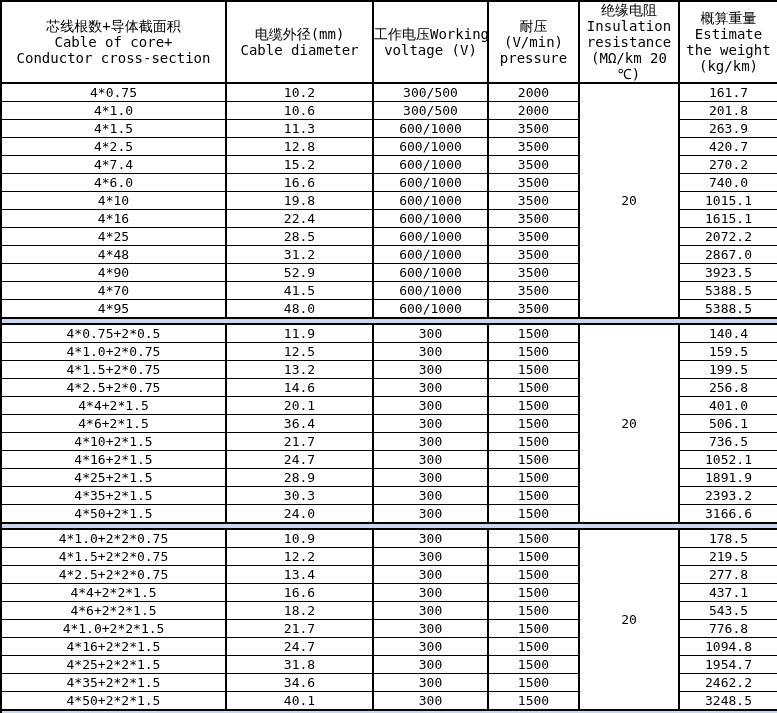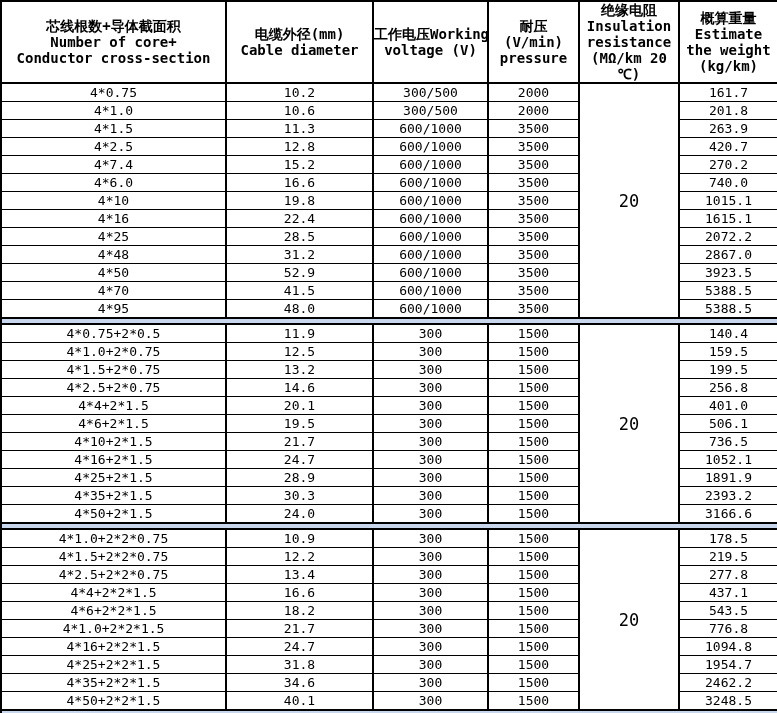--- a/index.html
+++ b/index.html
@@ -28,37 +28,37 @@
   th, td {
     border: 1px solid #000000;
     text-align: center;
     vertical-align: middle;
     padding: 0;
     overflow: hidden;
     white-space: nowrap;
   }
   th {
     border-width: 2px;
-    font-weight: bold;
+    font-weight: normal;
     font-size: 14px;
     line-height: 16px;
     height: 78px;
   }
   td {
     border-left-width: 2px;
     border-right-width: 2px;
     font-size: 13px;
     line-height: 16px;
     height: 17px;
     font-weight: normal;
   }
   table { border: 2px solid #000; }
 
   td.ins {
-    font-size: 17px;
+    font-size: 13px;
     vertical-align: middle;
     margin-left: 45px;
   }
   tr.separator td {
     height: 4px;
     border-top: 2px solid #000;
     border-bottom: 2px solid #000;
     border-left: none;
     border-right: none;
     padding: 0;
@@ -77,21 +77,21 @@
         <col class="c-diameter">
         <col class="c-voltage">
       <col class="c-pressure">
         <col class="c-insul">
         <col class="c-weight">
     </colgroup>
     <thead>
       <tr>
           <th>
             <span class="hline">芯线根数+导体截面积</span>
-            <span class="hline">Number of core+</span>
+            <span class="hline">Cable of core+</span>
             <span class="hline">Conductor cross-section</span>
           </th>
           <th>
             <span class="hline">电缆外径(mm)</span>
             <span class="hline">Cable diameter</span>
           </th>
           <th>
             <span class="hline">工作电压Working</span>
             <span class="hline">voltage (V)</span>
           </th>
@@ -181,21 +181,21 @@
           <td>2072.2</td>
         </tr>
         <tr>
           <td>4*48</td>
           <td>31.2</td>
           <td>600/1000</td>
           <td>3500</td>
           <td>2867.0</td>
         </tr>
         <tr>
-          <td>4*50</td>
+          <td>4*90</td>
           <td>52.9</td>
           <td>600/1000</td>
           <td>3500</td>
           <td>3923.5</td>
         </tr>
         <tr>
           <td>4*70</td>
           <td>41.5</td>
           <td>600/1000</td>
           <td>3500</td>
@@ -242,21 +242,21 @@
         </tr>
         <tr>
           <td>4*4+2*1.5</td>
           <td>20.1</td>
           <td>300</td>
           <td>1500</td>
           <td>401.0</td>
         </tr>
         <tr>
           <td>4*6+2*1.5</td>
-          <td>19.5</td>
+          <td>36.4</td>
           <td>300</td>
           <td>1500</td>
           <td>506.1</td>
         </tr>
         <tr>
           <td>4*10+2*1.5</td>
           <td>21.7</td>
           <td>300</td>
           <td>1500</td>
           <td>736.5</td>

